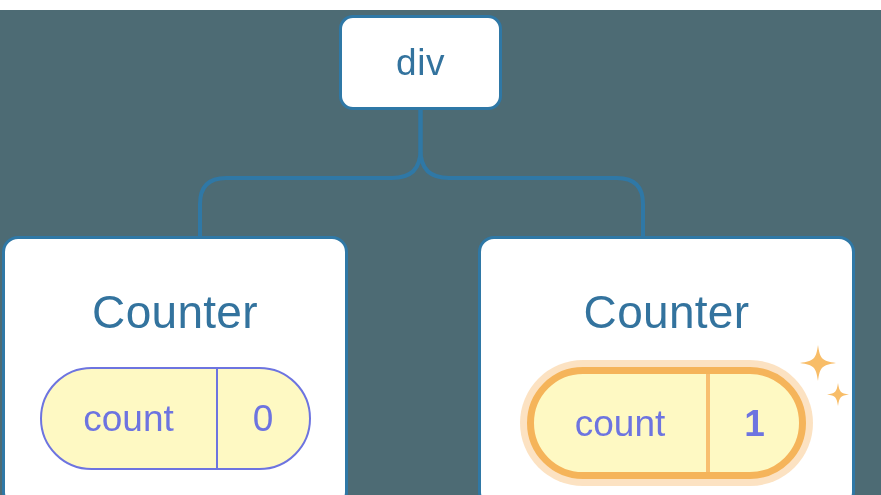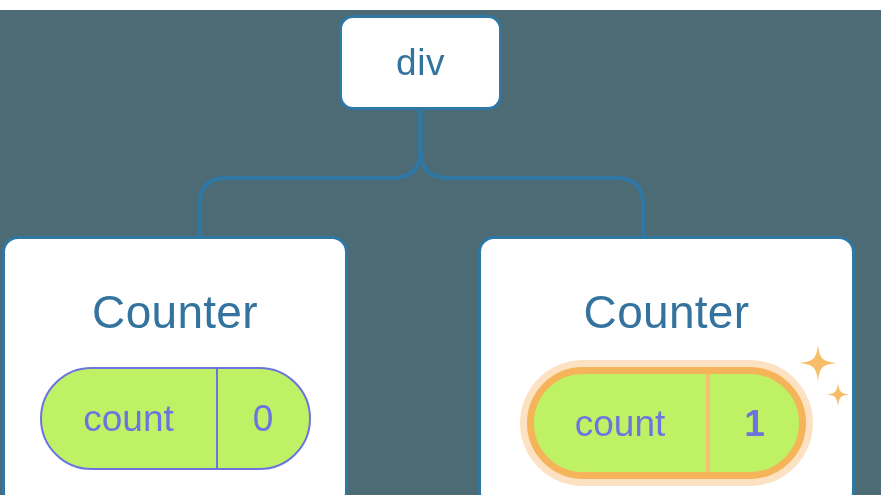--- a/index.html
+++ b/index.html
@@ -79,21 +79,21 @@
     margin-top: 28px;
     display: flex;
     align-items: center;
     justify-content: center;
   }
   .state-pill {
     display: flex;
     align-items: stretch;
     border-radius: 999px;
     box-sizing: border-box;
-    background: #bef264;
+    background: #fef9c3;
   }
   .pill-normal {
     width: 271px;
     height: 103px;
     border: 2px solid #6d74e0;
   }
   .pill-highlight {
     width: 279px;
     height: 112px;
     border: 7px solid #f5b45a;

